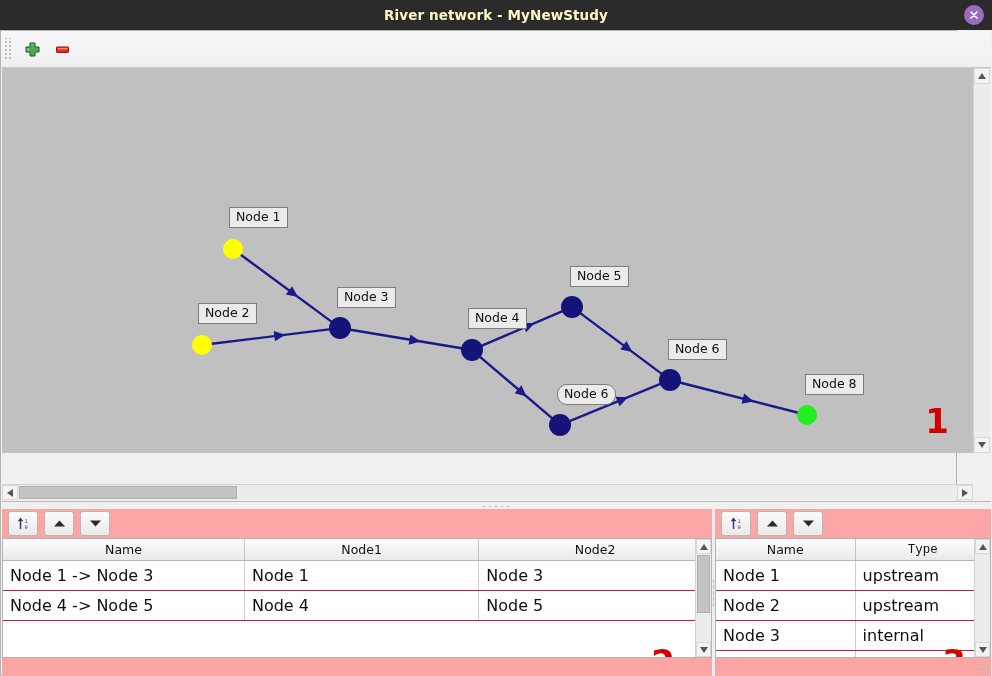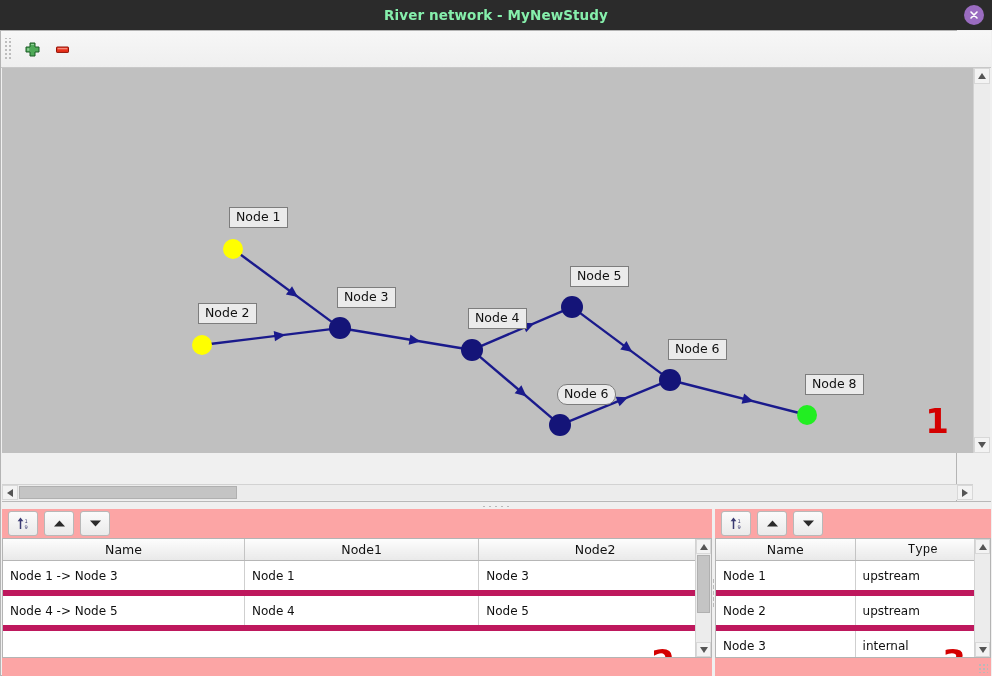--- a/index.html
+++ b/index.html
@@ -6,21 +6,21 @@
   body{
     width:992px;height:676px;overflow:hidden;
     font-family:"DejaVu Sans","Liberation Sans",sans-serif;
     font-size:12px;color:#1a1a1a;
   }
   #app{position:relative;width:992px;height:676px;background:#f0f0f0;}
 
   
   .titlebar{
     position:absolute;left:0;top:0;width:992px;height:30px;
-    background:#2b2b2b;color:#86efac;
+    background:#2b2b2b;color:#fef9c3;
     display:flex;align-items:center;justify-content:center;
     font-size:13.5px;font-weight:bold;letter-spacing:.1px;
   }
   .close-btn{
     position:absolute;right:8px;top:5px;width:20px;height:20px;border-radius:50%;
     background:#9a6cc0;display:flex;align-items:center;justify-content:center;
     cursor:pointer;
   }
   .close-btn svg{display:block;}
 
@@ -127,22 +127,22 @@
     background:#fff;border:1px solid #b4b4b4;box-sizing:border-box;overflow:hidden;
   }
   table.grid{border-collapse:collapse;width:100%;table-layout:fixed;}
   table.grid th{
     background:linear-gradient(to bottom,#fdfdfd,#e9e9e9);
     border-right:1px solid #c4c4c4;border-bottom:1px solid #b6b6b6;
     font-weight:normal;font-size:12.5px;color:#101010;height:21px;
     text-align:center;padding:0;
   }
   table.grid td{
-    border-right:1px solid #cfcfcf;border-bottom:6px solid #be185d;
-    height:29px;padding:0 0 0 7px;font-size:12px;color:#101010;
+    border-right:1px solid #cfcfcf;border-bottom:1px solid #be185d;
+    height:29px;padding:0 0 0 7px;font-size:16px;color:#101010;
     white-space:nowrap;overflow:hidden;background:#fff;
   }
 
   .tbl-vsb{
     position:absolute;right:0;top:0;width:16px;bottom:0;
     background:#ececec;border-left:1px solid #d2d2d2;box-sizing:border-box;
   }
 
   .vsplit{
     position:absolute;left:710px;top:0;width:3px;height:167px;

